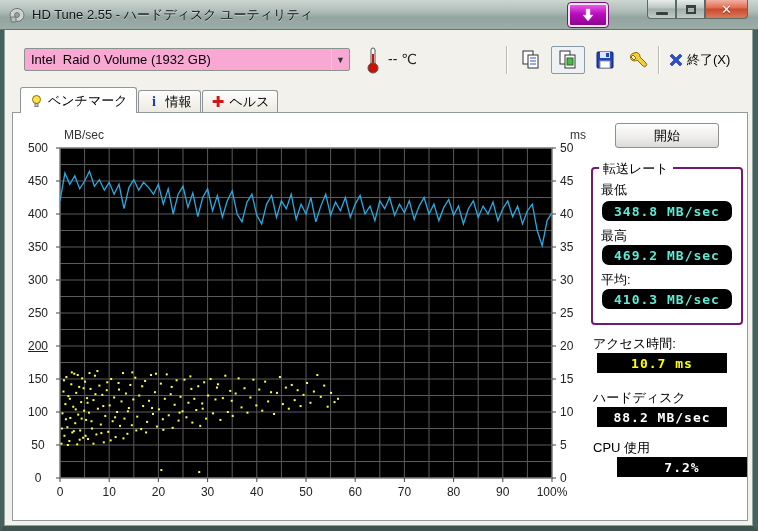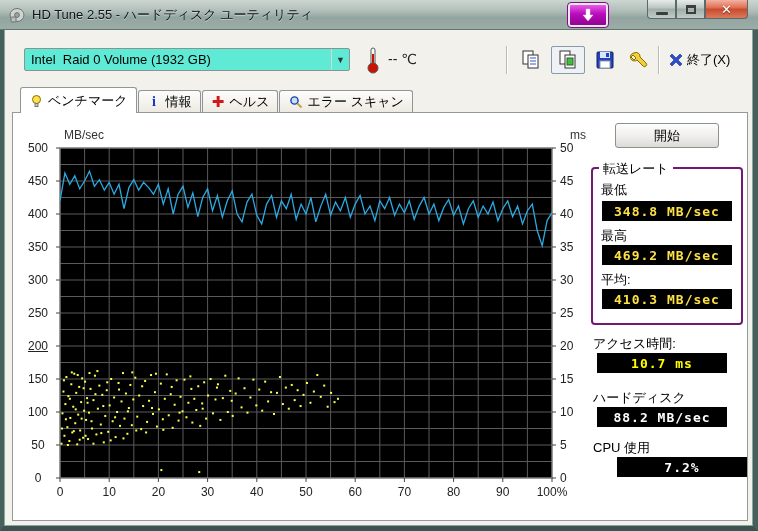--- a/index.html
+++ b/index.html
@@ -34,21 +34,21 @@
   }
   .winbtn:first-child { border-radius:0 0 0 4px; }
   .winbtn.close { width:43px; border-radius:0 0 4px 0;
     background:linear-gradient(#f2b2a2,#e06a4e 45%,#c94a2e 50%,#d97a5c); }
   .glyph-min { width:12px; height:3px; background:#3a3f3e; margin-top:8px; border-radius:1px; }
   .glyph-max { width:10px; height:9px; border:2px solid #3a3f3e; border-top-width:3px; background:transparent; }
   .glyph-close { color:#fff; font-size:13px; font-weight:bold; text-shadow:0 1px 1px #7c2a16; }
   
   .combo {
     position:absolute; left:20px; top:48px; width:326px; height:23px;
-    background:#5eead4; border:1px solid #8a948f; border-radius:2px;
+    background:#f9a8d4; border:1px solid #8a948f; border-radius:2px;
     display:flex; align-items:center; font-size:13px; color:#000;
   }
   .combo-text { flex:1; padding-left:6px; white-space:pre; }
   .combo-arrow { width:18px; height:100%; display:flex; align-items:center; justify-content:center;
     color:#333; font-size:9px; border-left:1px solid #d7d7d7; }
   .thermo { position:absolute; left:362px; top:46px; width:14px; height:28px; }
   .temp-text { position:absolute; left:384px; top:51px; font-size:14px; color:#222; }
   .tsep { position:absolute; top:46px; width:1px; height:28px; background:#b9b9b4; box-shadow:1px 0 0 #fff; }
   .toolbtn {
     position:absolute; top:46px; width:30px; height:28px;
@@ -94,21 +94,21 @@
   .group-legend {
     position:absolute; left:6px; top:-9px; background:#fff; padding:0 4px; font-size:13px; color:#000;
   }
   .fld-label { position:absolute; font-size:13px; color:#000; }
   .val-box {
     position:absolute; width:130px; height:20px; background:#000;
     display:flex; align-items:center; justify-content:center;
     font-family:"DejaVu Sans Mono","Liberation Mono",monospace;
     font-size:13px; font-weight:bold; letter-spacing:1px;
   }
-  .val-cyan { color:#fde047; } .val-yellow { color:#ffff00; } .val-white { color:#ffffff; }
+  .val-cyan { color:#5eead4;border-radius:7px; } .val-yellow { color:#ffff00; } .val-white { color:#ffffff; }
 </style>
 </head>
 <body>
 
 <div class="window">
 
   <div class="titlebar">
     <svg class="app-icon" viewBox="0 0 18 16">
       <ellipse cx="9" cy="8" rx="7" ry="6.5" fill="#cfd4d2" stroke="#6b7572"></ellipse>
       <circle cx="9" cy="8" r="2.4" fill="#9aa3a0" stroke="#6b7572"></circle>
@@ -195,29 +195,20 @@
       </span>
       <span>ベンチマーク</span>
     </div>
     <div class="tab">
       <span class="tab-ico" style="color:#1d35c4; font-family:'Liberation Serif',serif; font-weight:bold; font-size:14px;">i</span>
       <span>情報</span>
     </div>
     <div class="tab">
       <span class="tab-ico" style="color:#d01818; font-weight:bold; font-size:15px;">✚</span>
       <span>ヘルス</span>
-    </div>
-    <div class="tab">
-      <span class="tab-ico">
-        <svg width="14" height="14" viewBox="0 0 14 14">
-            <circle cx="5.5" cy="5.5" r="3.6" fill="#bfe8e0" stroke="#1d35c4" stroke-width="1.4"></circle>
-            <line x1="8.5" y1="8.5" x2="12.5" y2="12.5" stroke="#caa23a" stroke-width="2"></line>
-          </svg>
-      </span>
-      <span>エラー スキャン</span>
     </div>
   </div>
 
   <div class="tab-page">
 
     <svg class="plot-svg" width="502" height="340" viewBox="0 0 502 340">
         <rect x="5" y="5" width="492" height="330" fill="#000000"></rect>
         <line x1="5" y1="5" x2="5" y2="335" stroke="#5a5a5a" stroke-width="1"></line>
         <line x1="29.6" y1="5" x2="29.6" y2="335" stroke="#5a5a5a" stroke-width="1"></line>
         <line x1="54.2" y1="5" x2="54.2" y2="335" stroke="#5a5a5a" stroke-width="1"></line>

